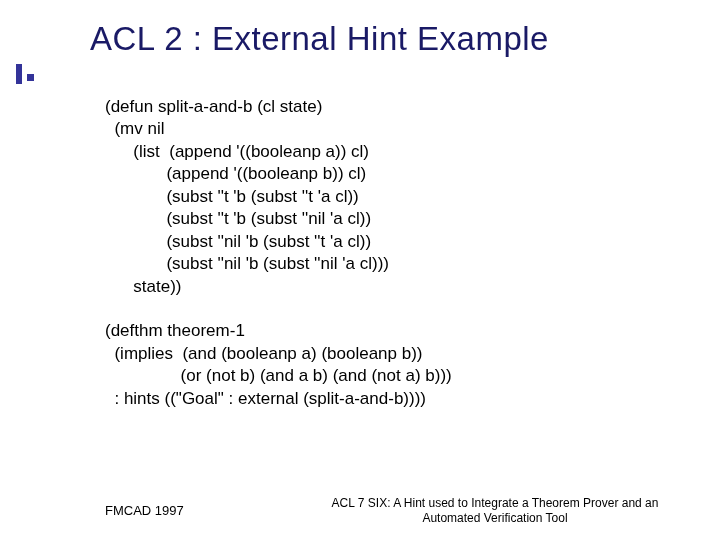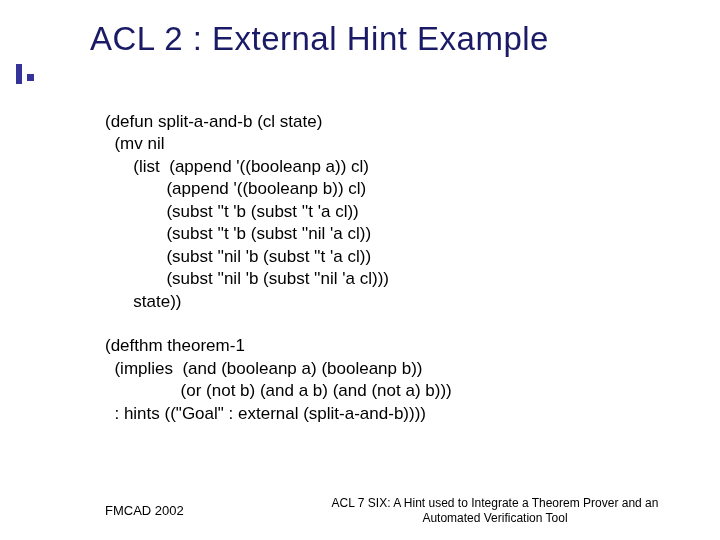--- a/index.html
+++ b/index.html
@@ -33,21 +33,21 @@
     top: 20px;
     font-size: 33px;
     font-family: Arial, Verdana, sans-serif;
     color: #1a1a66;
     font-weight: 400;
     letter-spacing: 0.5px;
   }
   .code-block {
     position: absolute;
     left: 105px;
-    top: 111px;
+    top: 96px;
     font-family: Verdana, Arial, sans-serif;
     font-size: 17px;
     color: #000;
     line-height: 1.32;
     white-space: pre;
   }
   .footer-left {
     position: absolute;
     left: 105px;
     bottom: 22px;
@@ -83,14 +83,14 @@
              (subst ''t 'b (subst ''nil 'a cl))
              (subst ''nil 'b (subst ''t 'a cl))
              (subst ''nil 'b (subst ''nil 'a cl)))
       state))
 
 (defthm theorem-1
   (implies  (and (booleanp a) (booleanp b))
                 (or (not b) (and a b) (and (not a) b)))
   : hints (("Goal" : external (split-a-and-b))))</pre>
 
-<div class="footer-left">FMCAD 2002</div>
+<div class="footer-left">FMCAD 1997</div>
 <div class="footer-right">ACL 7 SIX: A Hint used to Integrate a Theorem Prover and an Automated Verification Tool</div>
 
 </body></html>

